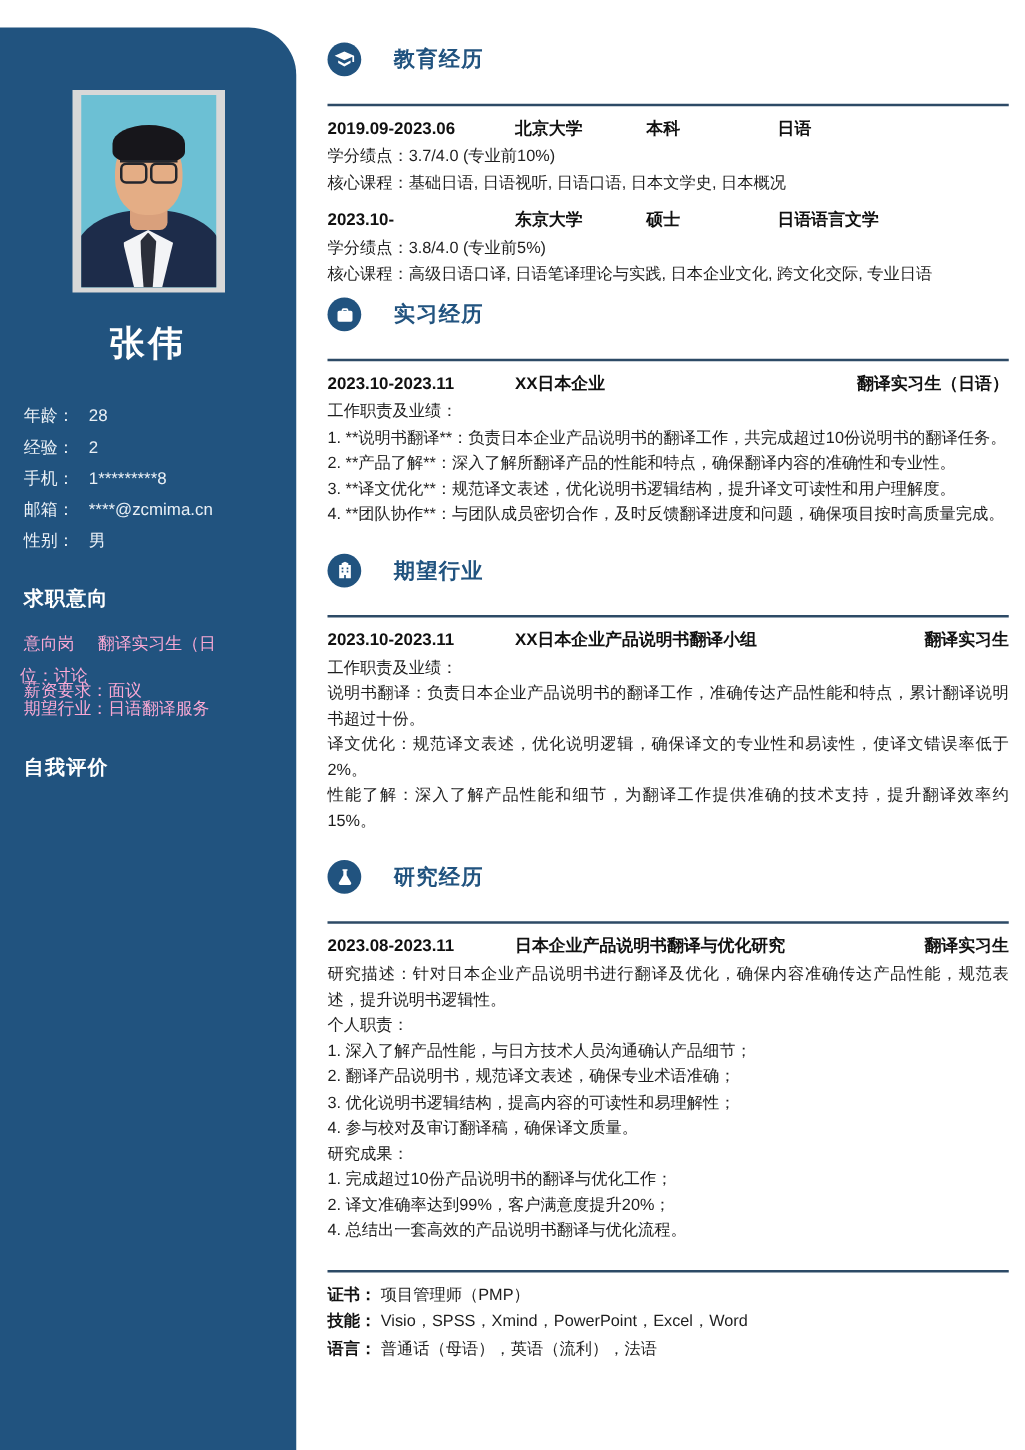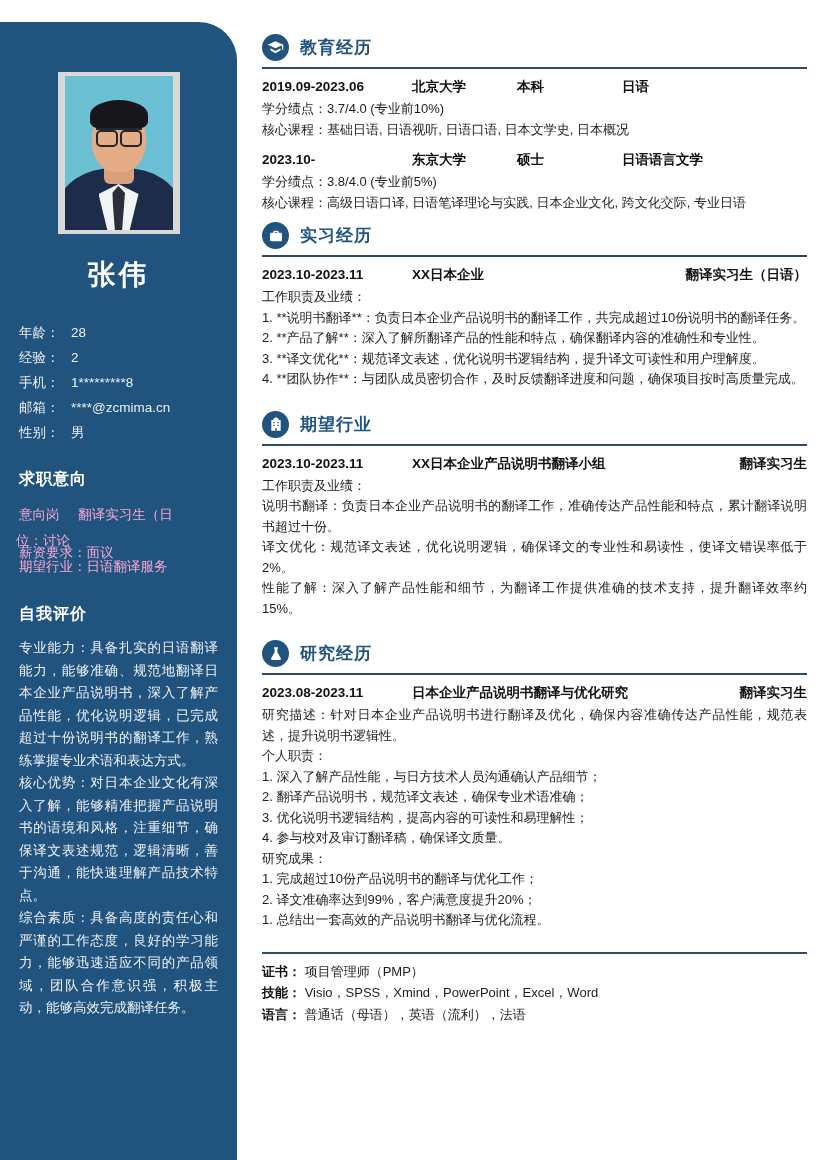--- a/index.html
+++ b/index.html
@@ -119,22 +119,22 @@
   .main {
     position: absolute;
     left: 262px; top: 0;
     width: 545px; height: 1160px;
     padding-top: 34px;
     color: #222;
   }
   .section { margin-bottom: 2px; }
   .sec-head {
     display: flex; align-items: center;
-    gap: 11px;
-    padding-bottom: 6px;
+    gap: 26px;
+    padding-bottom: 22px;
   }
   .sec-icon {
     width: 27px; height: 27px; border-radius: 50%;
     background: #21537f; flex: none;
     display: flex; align-items: center; justify-content: center;
   }
   .sec-icon svg { display: block; }
   .sec-title {
     font-size: 17px; font-weight: bold; color: #21537f; letter-spacing: 1px;
   }
@@ -212,25 +212,20 @@
         <span>翻译实习生（日</span>
       </div>
       <div class="intent-row overlap">
         <span class="ov1">薪资要求：面议</span>
         <span class="ov2">位：讨论</span>
       </div>
       <div class="intent-row">期望行业：日语翻译服务</div>
     </div>
 
     <div class="side-heading">自我评价</div>
-    <div class="self-eval">
-      <p>专业能力：具备扎实的日语翻译能力，能够准确、规范地翻译日本企业产品说明书，深入了解产品性能，优化说明逻辑，已完成超过十份说明书的翻译工作，熟练掌握专业术语和表达方式。</p>
-      <p>核心优势：对日本企业文化有深入了解，能够精准把握产品说明书的语境和风格，注重细节，确保译文表述规范，逻辑清晰，善于沟通，能快速理解产品技术特点。</p>
-      <p>综合素质：具备高度的责任心和严谨的工作态度，良好的学习能力，能够迅速适应不同的产品领域，团队合作意识强，积极主动，能够高效完成翻译任务。</p>
-    </div>
   </aside>
 
   <main class="main">
 
     <section class="section">
       <div class="sec-head">
         <span class="sec-icon">
           <svg width="17" height="17" viewBox="0 0 24 24" fill="#fff">
               <path d="M12 3 1 8l11 5 9-4.09V15h2V8L12 3zM5 13.18v3L12 20l7-3.82v-3L12 17l-7-3.82z"></path>
             </svg>
@@ -342,21 +337,21 @@
         </div>
         <div class="para">研究描述：针对日本企业产品说明书进行翻译及优化，确保内容准确传达产品性能，规范表述，提升说明书逻辑性。</div>
         <div class="para">个人职责：</div>
         <div class="para">1. 深入了解产品性能，与日方技术人员沟通确认产品细节；</div>
         <div class="para">2. 翻译产品说明书，规范译文表述，确保专业术语准确；</div>
         <div class="para">3. 优化说明书逻辑结构，提高内容的可读性和易理解性；</div>
         <div class="para">4. 参与校对及审订翻译稿，确保译文质量。</div>
         <div class="para">研究成果：</div>
         <div class="para">1. 完成超过10份产品说明书的翻译与优化工作；</div>
         <div class="para">2. 译文准确率达到99%，客户满意度提升20%；</div>
-        <div class="para">1. 总结出一套高效的产品说明书翻译与优化流程。</div>
+        <div class="para">4. 总结出一套高效的产品说明书翻译与优化流程。</div>
       </div>
     </section>
 
     <div class="sec-gap"></div>
 
     <section class="section">
       <div class="sec-rule"></div>
 
       <div class="kv-line">
         <span class="kk">证书：</span>

